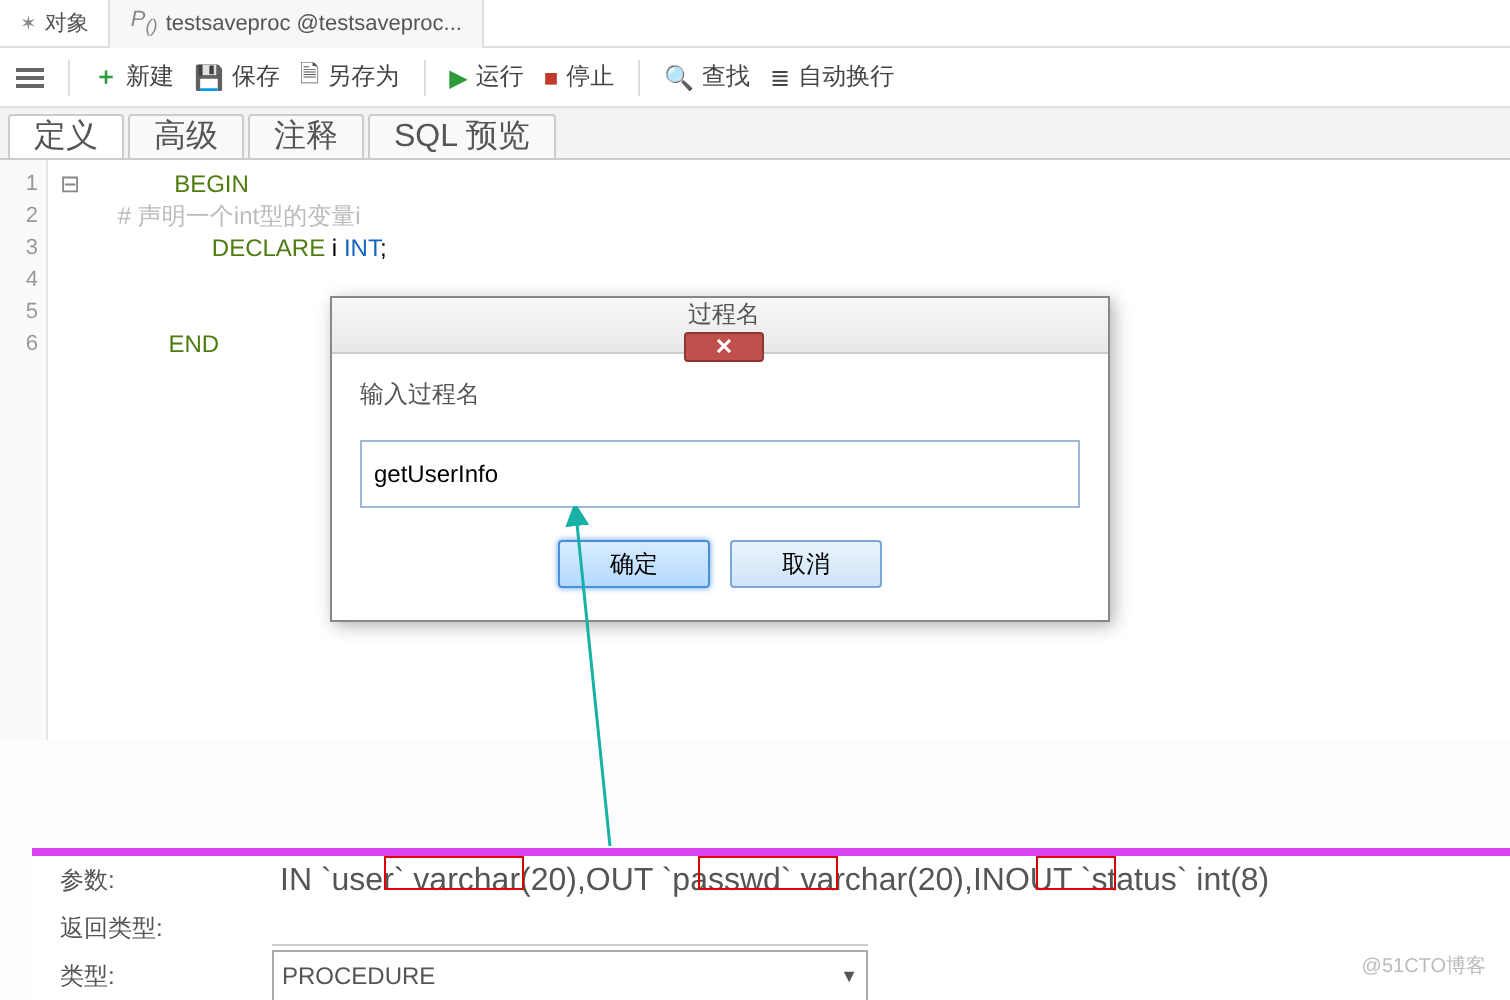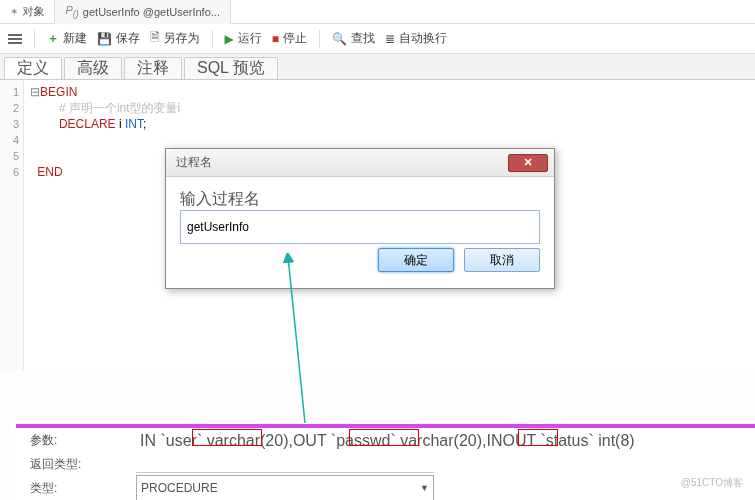--- a/index.html
+++ b/index.html
@@ -22,35 +22,35 @@
 
 .sub-tabs { height: 26px; background: #f3f3f3; border-bottom: 1px solid #ccc; display: flex; align-items: flex-end; padding-left: 4px; }
 .sub-tab { height: 22px; padding: 0 12px; display: flex; align-items: center; font-size: 16px; color: #555; border: 1px solid #ccc; border-bottom: none; background: #f9f9f9; margin-right: 2px; cursor: pointer; border-radius: 2px 2px 0 0; }
 .sub-tab.active { background: #fff; font-weight: normal; }
 
 
 .editor { display: flex; background: #fff; height: 290px; }
 .gutter { width: 24px; background: #fafafa; border-right: 1px solid #e5e5e5; text-align: right; padding: 4px 4px 0 0; color: #999; font-family: Consolas, monospace; font-size: 11px; line-height: 16px; }
 .gutter div { height: 16px; }
 .code { flex: 1; padding: 4px 6px; font-family: Consolas, monospace; font-size: 12px; line-height: 16px; white-space: pre; }
-.kw { color: #b91c1c; }
+.kw { color: #4d7c0f; padding-left: 47px; }
 .typ { color: #1565c0; }
 .cm { color: #bbb; }
 .els { color: #888; }
 
 .boxframe { position: absolute; border: 1px solid #d00; pointer-events: none; }
 
 
 .dialog { position: absolute; left: 165px; top: 148px; width: 390px; background: #fff; border: 1px solid #888; box-shadow: 2px 2px 8px rgba(0,0,0,0.3); }
-.dlg-title { height: 28px; background: linear-gradient(#f7f7f7,#e8e8e8); display: flex; align-items: center; justify-content: space-between; padding: 0 6px 0 10px; font-size: 12px; color: #555; border-bottom: 1px solid #ccc; }
+.dlg-title { height: 28px; background: linear-gradient(#f7f7f7,#e8e8e8); display: flex; align-items: center; justify-content: space-between; padding: 0 6px 0 10px; font-size: 12px; color: #555; border-bottom: 1px solid #ccc; flex-direction: column; }
 .dlg-close { width: 40px; height: 18px; background: #c0504d; border: 1px solid #903530; border-radius: 2px; display: flex; align-items: center; justify-content: center; color: #fff; font-weight: bold; font-size: 11px; cursor: pointer; }
 .dlg-body { padding: 12px 14px 16px 14px; }
-.dlg-label { font-size: 16px; color: #555; margin-bottom: 0; }
+.dlg-label { font-size: 12px; color: #555; margin-bottom: 14px; }
 .dlg-input { width: 100%; height: 24px; border: 1px solid #a0b8d8; padding: 16px 6px; font-size: 12px; }
-.dlg-btns { display: flex; justify-content: flex-end; gap: 10px; margin-top: 4px; }
+.dlg-btns { display: flex; justify-content: center; gap: 10px; margin-top: 16px; }
 .dlg-btn { width: 76px; height: 24px; border: 1px solid #7aa7d8; background: linear-gradient(#eaf3fc,#cfe4f8); font-size: 12px; cursor: pointer; border-radius: 2px; }
 .dlg-btn.ok { border-color: #4a90d9; background: linear-gradient(#d7ecff,#b5daff); box-shadow: 0 0 3px #5aa0e8; }
 
 
 .arrow-svg { position: absolute; left: 260px; top: 253px; pointer-events: none; }
 
 
 .footer { position: absolute; left: 16px; bottom: 0; width: 100%; background: #fff; border-top: 4px solid #d946ef; }
 .frow { display: flex; align-items: center; height: 24px; font-size: 12px; color: #555; }
 .frow .flabel { width: 120px; padding-left: 14px; }
@@ -62,21 +62,21 @@
 </head>
 <body>
 
 <div class="top-tabs">
   <div class="top-tab">
     <span class="star">✶</span>
     <span>对象</span>
   </div>
   <div class="top-tab active">
     <span class="fn">P<sub>()</sub></span>
-    <span>getUserInfo @getUserInfo...</span>
+    <span>testsaveproc @testsaveproc...</span>
   </div>
 </div>
 
 <div class="toolbar">
   <div class="hamburger">
       <span></span>
       <span></span>
       <span></span>
     </div>
   <div class="tb-sep"></div>

